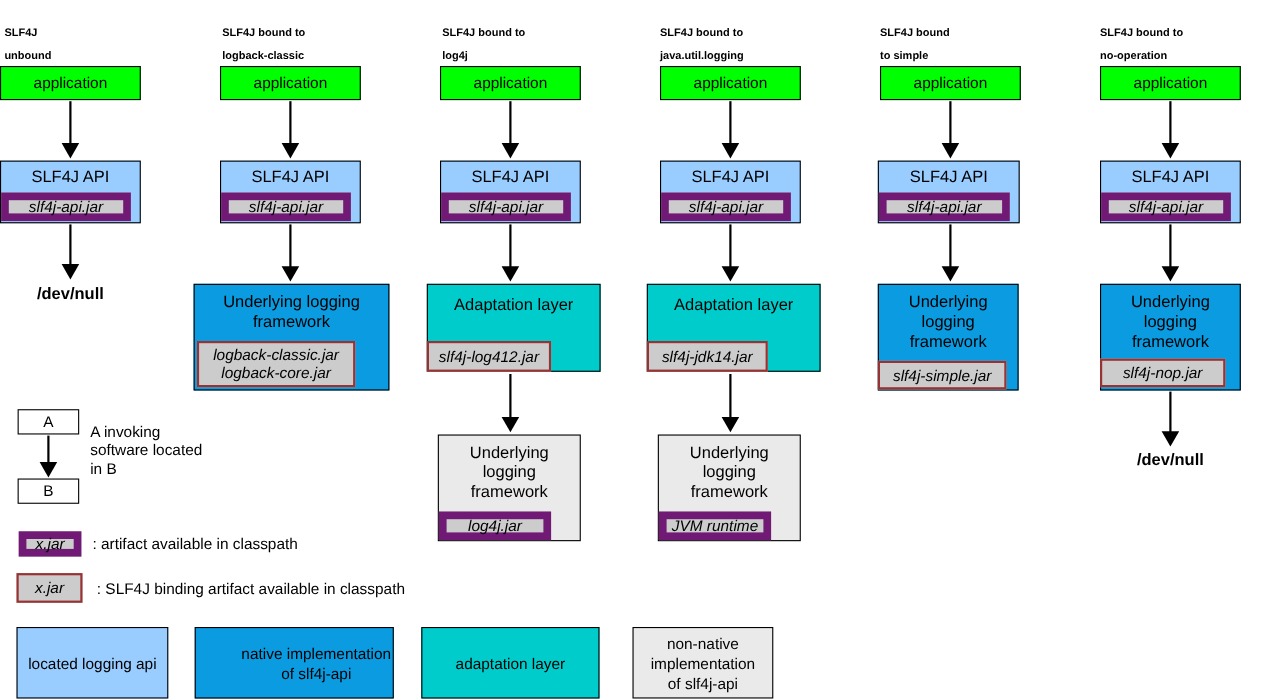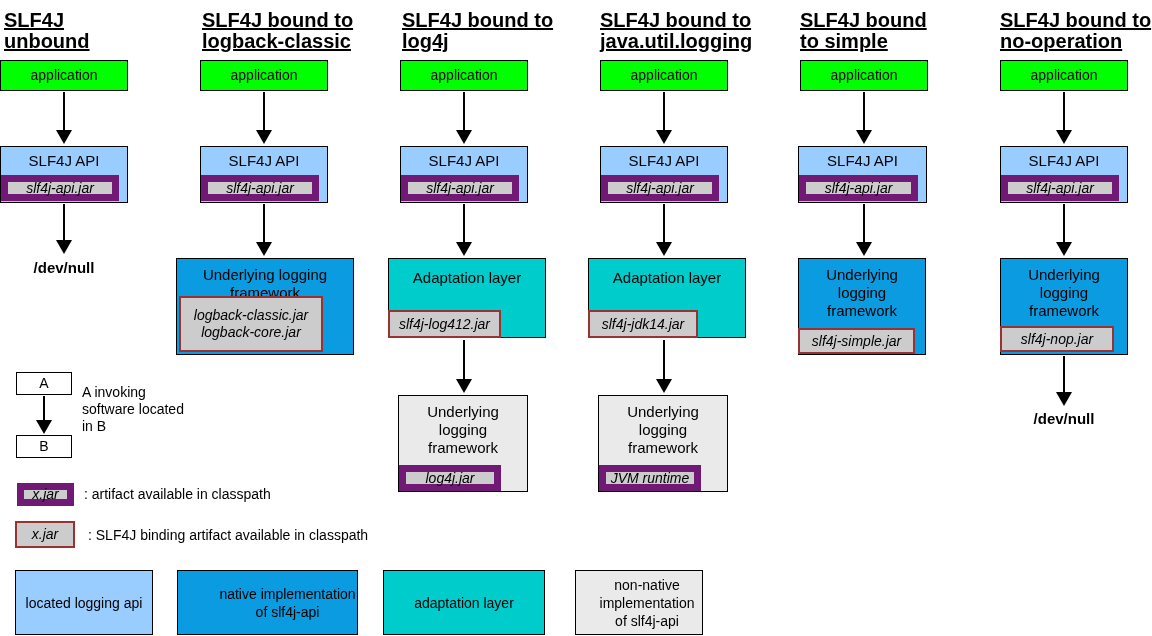--- a/index.html
+++ b/index.html
@@ -10,21 +10,21 @@
     --non-native:#eaeaea;
     --jar-bg:#cccccc;
     --binding-border:#993333;
     --ink:#000000;
   }
   html,body{margin:0;padding:0;background:#ffffff;}
   .canvas{
     position:relative;width:1152px;height:636px;background:#ffffff;
     font-family:"Liberation Sans",sans-serif;color:#000;overflow:hidden;
   }
-  .col-title{position:absolute;top:10px;font-weight:bold;font-size:20px;line-height:21px;white-space:nowrap;text-decoration:underline;}
+  .col-title{position:absolute;top:20px;font-weight:bold;font-size:10px;line-height:21px;white-space:nowrap;}
   .box{position:absolute;box-sizing:border-box;border:1px solid #000;text-align:center;}
   .app{background:var(--application);font-size:14px;line-height:28px;}
   .api{background:var(--abstract-api);}
   .label{display:block;}
   .api .label{font-size:15px;padding-top:5px;}
   .fw{background:var(--native-impl);font-size:15px;line-height:18px;}
   .fw .label{padding-top:7px;}
   .adapt{background:var(--adaptation);font-size:15px;}
   .adapt .label{padding-top:10px;}
   .nn{background:var(--non-native);font-size:15px;line-height:18px;}
@@ -78,21 +78,21 @@
   <div class="arrow" style="left:256px;top:92px;height:52px;"></div>
   <div class="box api" style="left:200px;top:146px;width:128px;height:57px;">
     <span class="label">SLF4J API</span>
     <div class="jar" style="left:0px;bottom:1px;width:118px;height:26px;">
       <div>slf4j-api.jar</div>
     </div>
   </div>
   <div class="arrow" style="left:256px;top:204px;height:52px;"></div>
   <div class="box fw" style="left:176px;top:258px;width:178px;height:97px;">
     <span class="label">Underlying logging framework</span>
-    <div class="jar binding" style="left:2px;bottom:2px;width:144px;height:56px;">
+    <div class="jar binding" style="left:2px;bottom:2px;width:144px;height:42px;">
       <div>logback-classic.jar</div>
       <div>logback-core.jar</div>
     </div>
   </div>
 
   <div class="col-title" style="left:402px;">
     <div>SLF4J bound to</div>
     <div>log4j</div>
   </div>
   <div class="box app" style="left:400px;top:60px;width:128px;height:31px;">application</div>
@@ -208,17 +208,17 @@
 
   <div class="swatch sw-lightblue" style="left:15px;width:138px;">
     <span>located logging api</span>
   </div>
   <div class="swatch sw-blue" style="left:177px;width:181px;padding-left:40px;">
     <span>native implementation of slf4j-api</span>
   </div>
   <div class="swatch sw-teal" style="left:383px;width:162px;">
     <span>adaptation layer</span>
   </div>
-  <div class="swatch sw-gray" style="left:575px;width:128px;justify-content:flex-end;">
+  <div class="swatch sw-gray" style="left:575px;width:128px;">
     <span class="narrow" style="max-width:110px;">non-native implementation of slf4j-api</span>
   </div>
 
 </div>
 
 </body></html>

